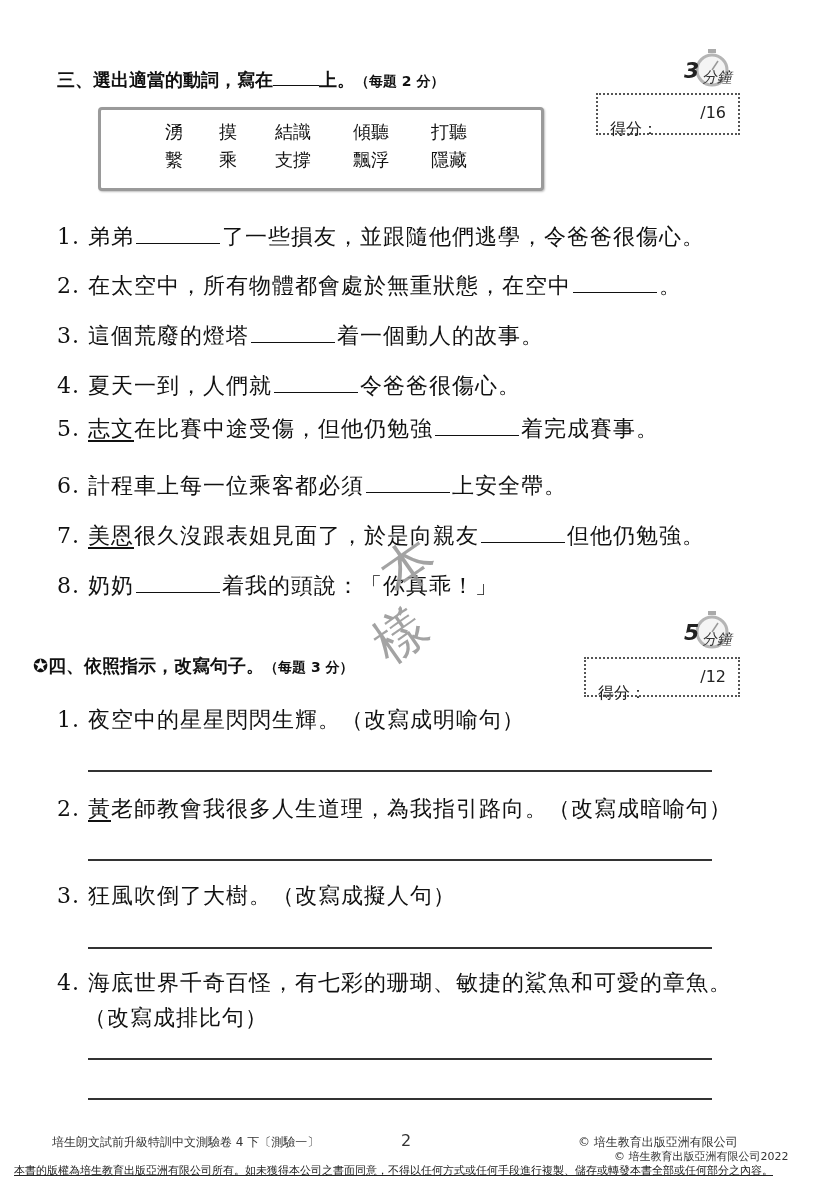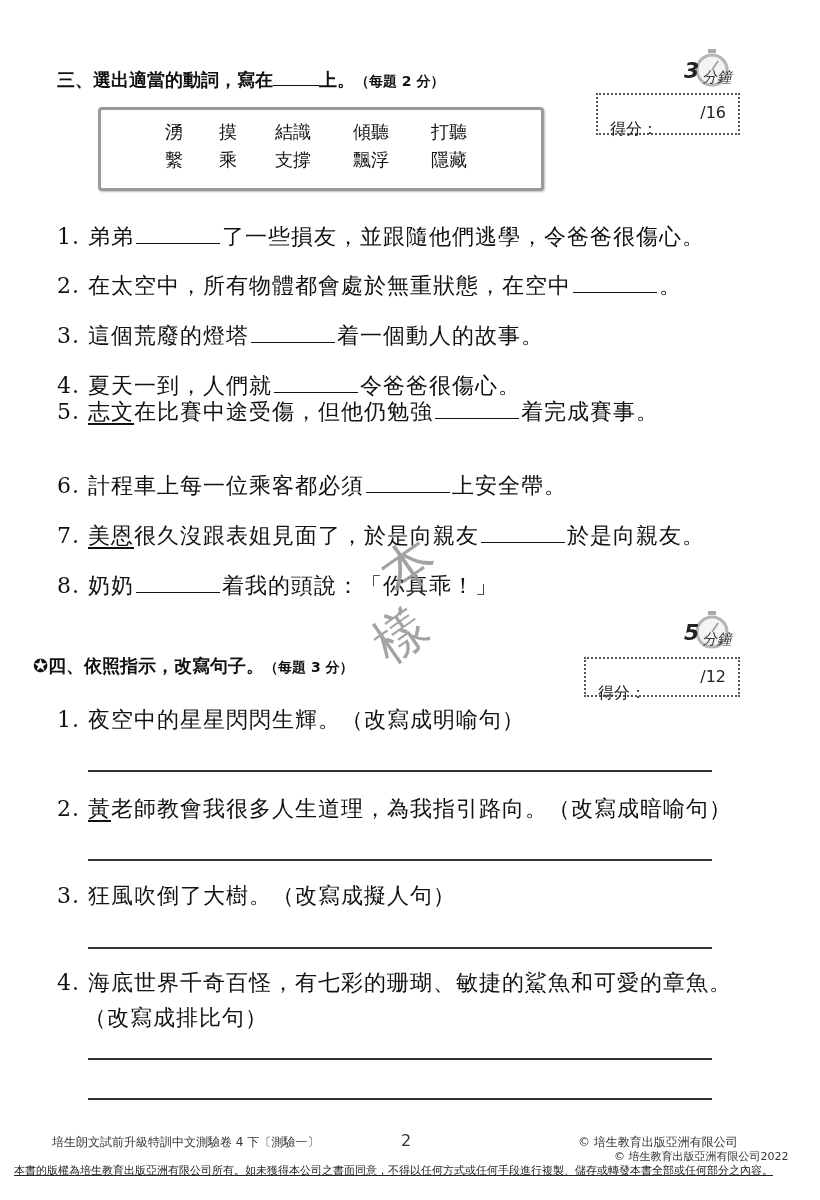--- a/index.html
+++ b/index.html
@@ -76,31 +76,31 @@
   <span>在太空中，所有物體都會處於無重狀態，在空中</span><span class="blank"></span><span>。</span>
 </div>
 <div class="abs q" style="top:321px;">
   <span>3.</span>
   <span>這個荒廢的燈塔</span><span class="blank"></span><span>着一個動人的故事。</span>
 </div>
 <div class="abs q" style="top:371px;">
   <span>4.</span>
   <span>夏天一到，人們就</span><span class="blank"></span><span>令爸爸很傷心。</span>
 </div>
-<div class="abs q" style="top:397px;text-align:right;">
+<div class="abs q" style="top:414px;text-align:right;">
   <span>5.</span>
   <span class="ul">志文</span><span>在比賽中途受傷，但他仍勉強</span><span class="blank"></span><span>着完成賽事。</span>
 </div>
 <div class="abs q" style="top:471px;">
   <span>6.</span>
   <span>計程車上每一位乘客都必須</span><span class="blank"></span><span>上安全帶。</span>
 </div>
 <div class="abs q" style="top:521px;">
   <span>7.</span>
-  <span class="ul">美恩</span><span>很久沒跟表姐見面了，於是向親友</span><span class="blank"></span><span>於是向親友。</span>
+  <span class="ul">美恩</span><span>很久沒跟表姐見面了，於是向親友</span><span class="blank"></span><span>但他仍勉強。</span>
 </div>
 <div class="abs q" style="top:571px;">
   <span>8.</span>
   <span>奶奶</span><span class="blank"></span><span>着我的頭說：「你真乖！」</span>
 </div>
 
 <div class="abs watermark" style="left:350px; top:545px; width:120px; height:110px;">
   <span class="abs" style="left:52px; top:-8px;">本</span>
   <span class="abs" style="left:6px; top:44px;">樣</span>
 </div>

